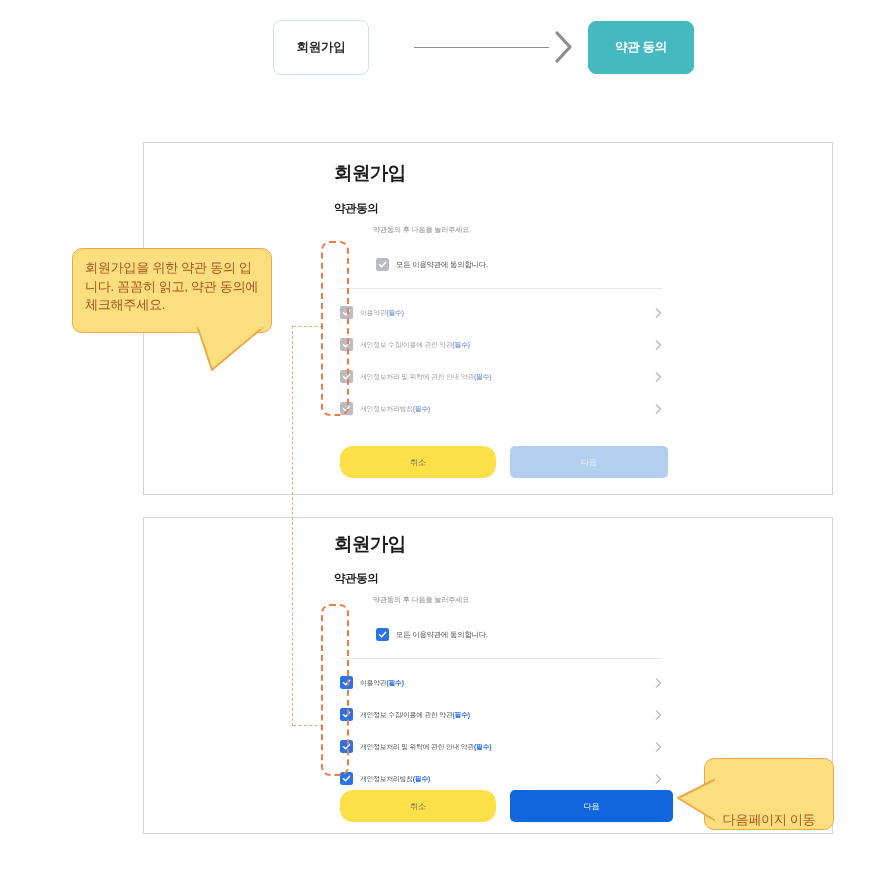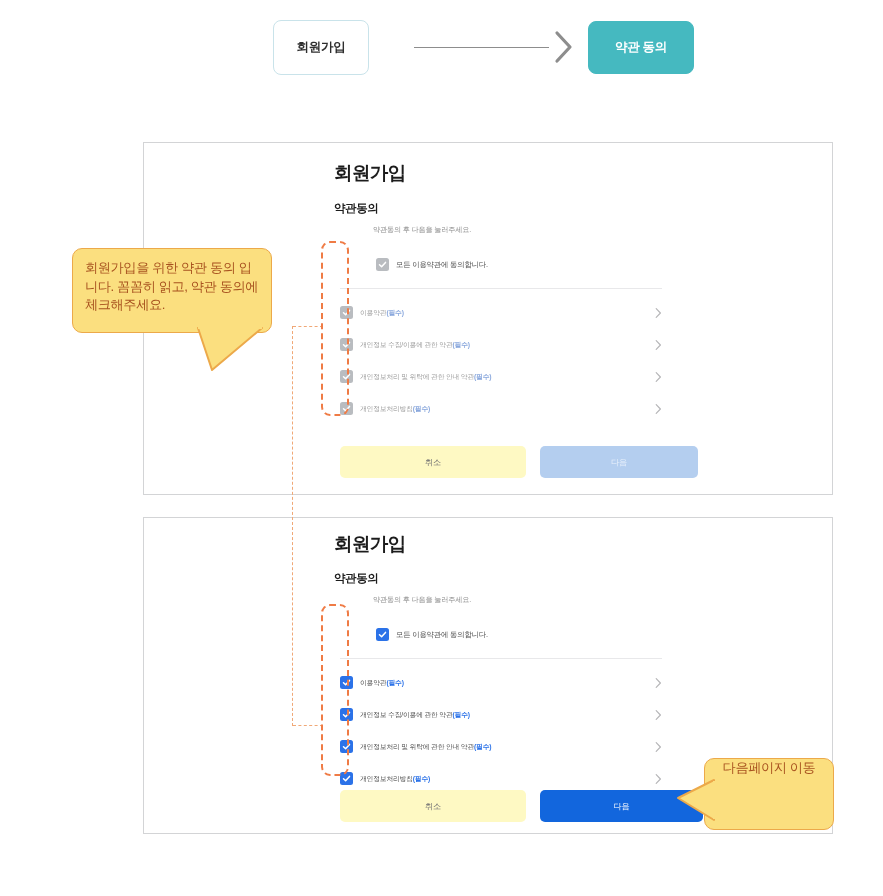--- a/index.html
+++ b/index.html
@@ -77,21 +77,21 @@
   .cbox.on  { background: #2b72e8; }
   .cbox.off { background: #b9bcc0; }
   .cbox svg { display: block; }
 
   
   .btn-row { display: flex; gap: 14px; }
   .btn {
     height: 32px; border-radius: 5px; display: flex; align-items: center;
     justify-content: center; font-size: 8.2px; letter-spacing: -0.2px;
   }
-  .btn-cancel { width: 186px; background: #fef9c3; color: #6d6d70; }
+  .btn-cancel { width: 156px; background: #fde047; color: #6d6d70; border-radius: 13px; }
   .btn-next-disabled { width: 158px; background: #b4ceef; color: #e8f0fb; }
   .btn-next-active { width: 163px; background: #1266dd; color: #ffffff; }
 
   
   .dash-box {
     position: absolute; border: 2px dashed #ef7b45; border-radius: 9px;
   }
   .dash-box-1 { left: 321px; top: 241px; width: 28px; height: 175px; }
   .dash-box-2 { left: 321px; top: 604px; width: 28px; height: 172px; }
 
@@ -107,21 +107,21 @@
   .callout {
     position: absolute; background: #fbdf7f; border: 1.6px solid #eca94a;
     border-radius: 10px; color: #a8521f; letter-spacing: -0.4px;
   }
   .callout-left {
     left: 44px; top: 248px; width: 200px; height: 85px;
     padding: 10px 12px; font-size: 13.2px; line-height: 1.42; font-weight: 400; margin-left: 28px;
   }
   .callout-right {
     left: 704px; top: 758px; width: 130px; height: 72px;
-    display: flex; align-items: flex-start; justify-content: center;
+    display: flex; align-items: flex-end; justify-content: center;
     font-size: 13.2px; font-weight: 400;
   }
   .tail { position: absolute; }
 </style>
 </head>
 <body>
 
 <div class="page">
 
   <div class="steps">

